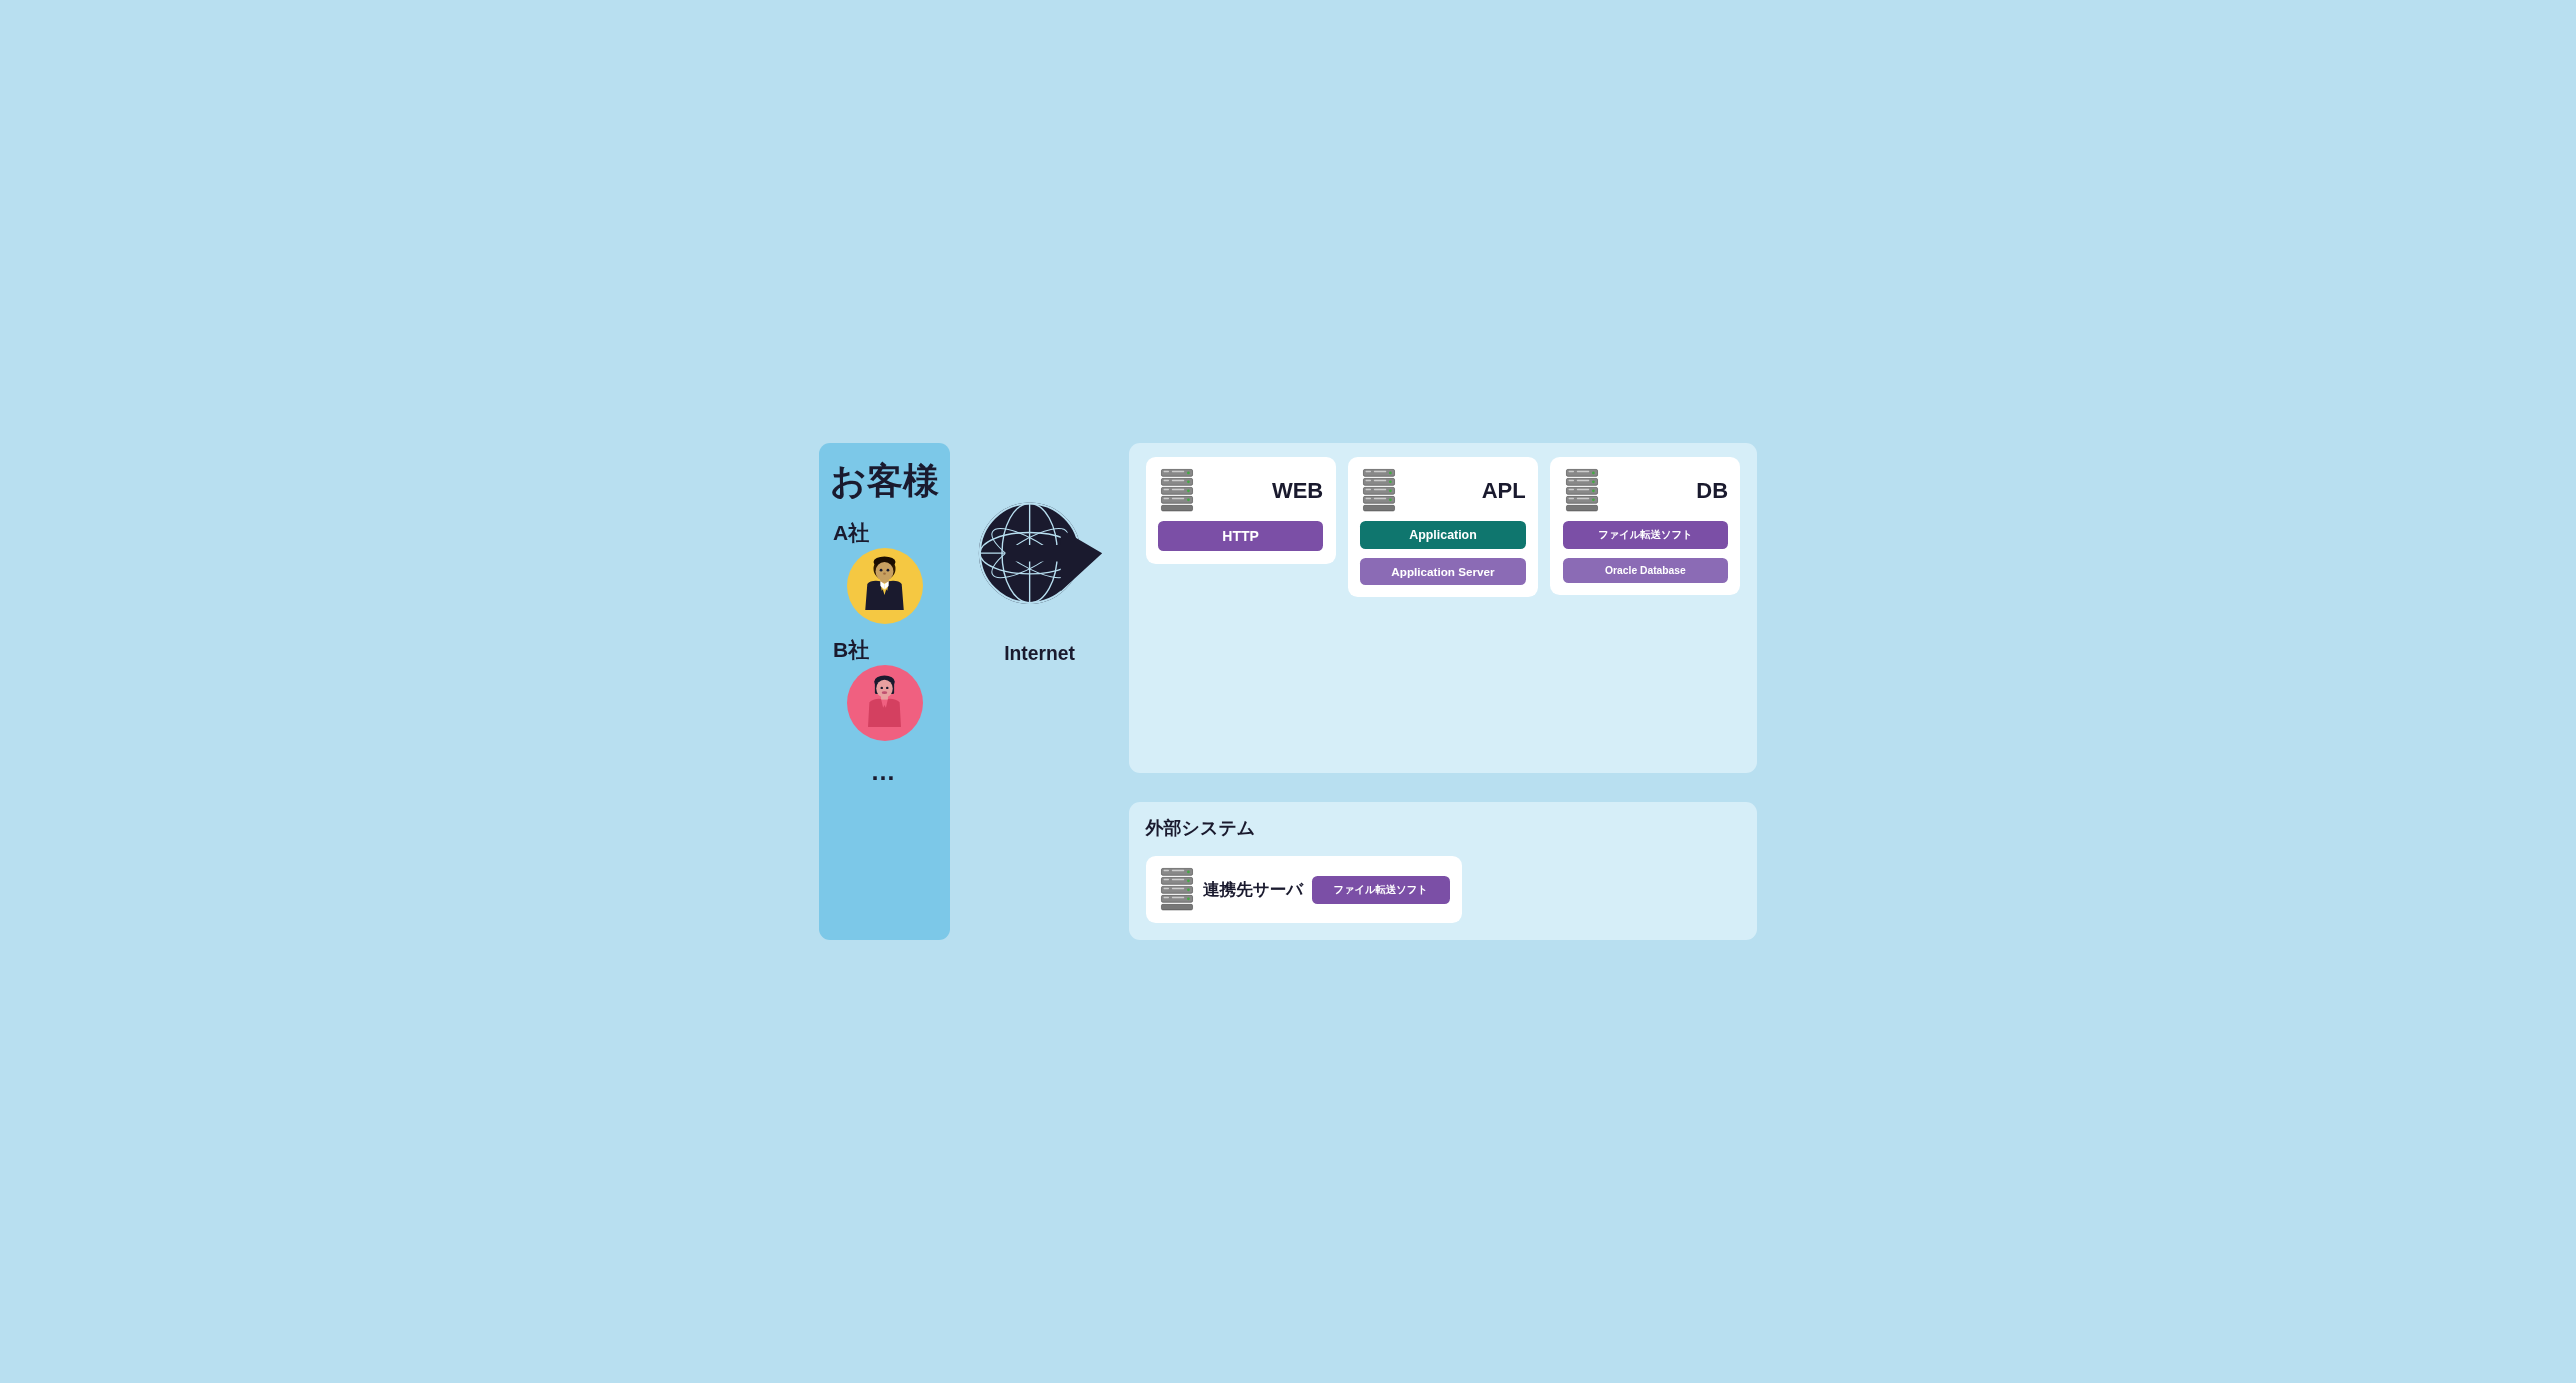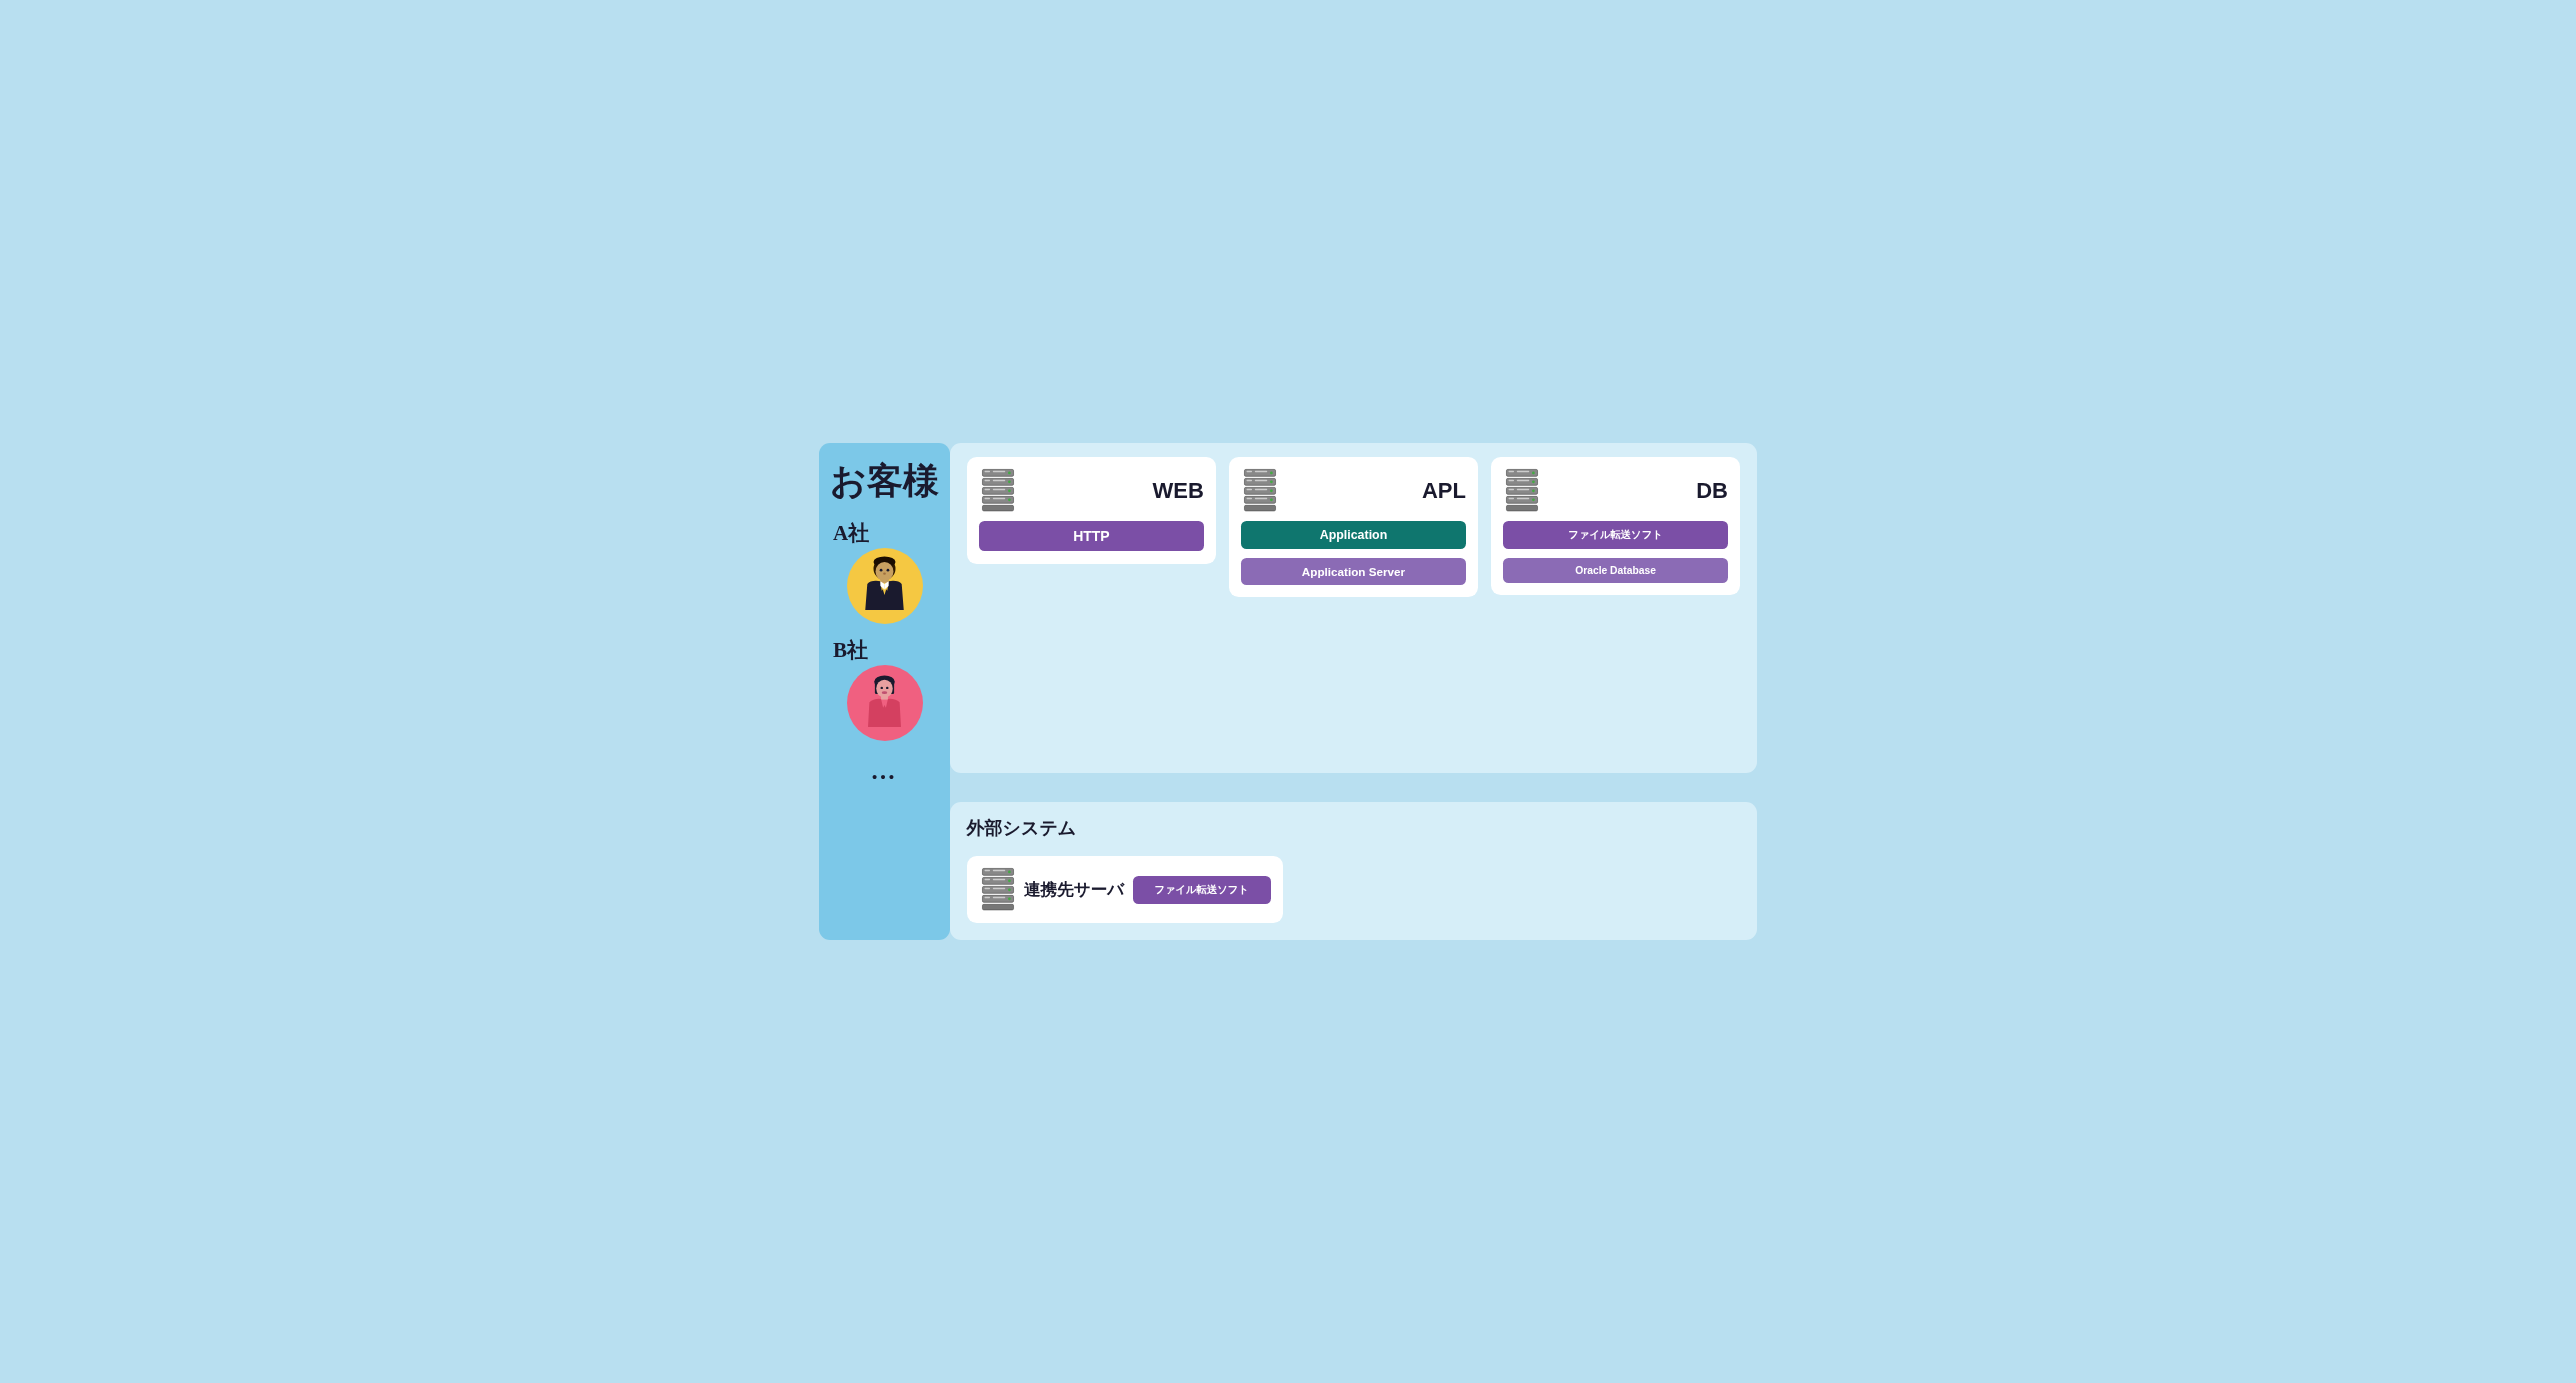--- a/index.html
+++ b/index.html
@@ -168,21 +168,20 @@
     .left-col {
       width: 131px;
       min-width: 131px;
       background: #7cc8e8;
       border-radius: 11px;
       display: flex;
       flex-direction: column;
       align-items: center;
       padding: 14px 7px 14px 7px;
       gap: 5.5px;
-      font-family: Liberation Serif, serif;
     }
 
     .center-col {
       width: 179px;
       min-width: 179px;
       display: flex;
       flex-direction: column;
       align-items: center;
       justify-content: flex-start;
       padding-top: 41px;
@@ -256,20 +255,39 @@
           <circle cx="44" cy="23" r="1.8" fill="#1a1a2e"></circle>
 
           <ellipse cx="40" cy="30" rx="4" ry="2" fill="#c05070"></ellipse>
         </svg>
       </div>
     </div>
 
     <div class="dots-label" style="margin-top:10.3px;">…</div>
   </div>
 
+  <div class="center-col">
+
+    <svg width="152" height="166" viewBox="0 0 220 240" xmlns="http://www.w3.org/2000/svg">
+
+      <circle cx="95" cy="100" r="72" fill="#1a1a2e" stroke="#1a1a2e" stroke-width="3"></circle>
+
+      <ellipse cx="95" cy="100" rx="72" ry="72" fill="none" stroke="#b8dff0" stroke-width="3"></ellipse>
+      <ellipse cx="95" cy="100" rx="40" ry="72" fill="none" stroke="#b8dff0" stroke-width="2"></ellipse>
+      <ellipse cx="95" cy="100" rx="72" ry="30" fill="none" stroke="#b8dff0" stroke-width="2"></ellipse>
+      <line x1="23" y1="100" x2="167" y2="100" stroke="#b8dff0" stroke-width="2"></line>
+      <line x1="95" y1="28" x2="95" y2="172" stroke="#b8dff0" stroke-width="2"></line>
+
+      <ellipse cx="95" cy="100" rx="62" ry="20" fill="none" stroke="#b8dff0" stroke-width="1.5" transform="rotate(30,95,100)"></ellipse>
+      <ellipse cx="95" cy="100" rx="62" ry="20" fill="none" stroke="#b8dff0" stroke-width="1.5" transform="rotate(-30,95,100)"></ellipse>
+
+      <polygon points="140,155 200,100 140,65 140,88 60,88 60,112 140,112" fill="#1a1a2e"></polygon>
+    </svg>
+    <div class="internet-label" style="font-size:19.3px; font-weight:900; color:#1a1a2e; margin-top:-7px;">Internet</div>
+  </div>
 
   <div class="right-col" style="position:relative;">
 
     <div class="onprem-box">
       <div class="servers-row">
 
         <div class="server-card">
           <div class="server-header">
 
             <svg width="38" height="45" viewBox="0 0 55 65" xmlns="http://www.w3.org/2000/svg">

